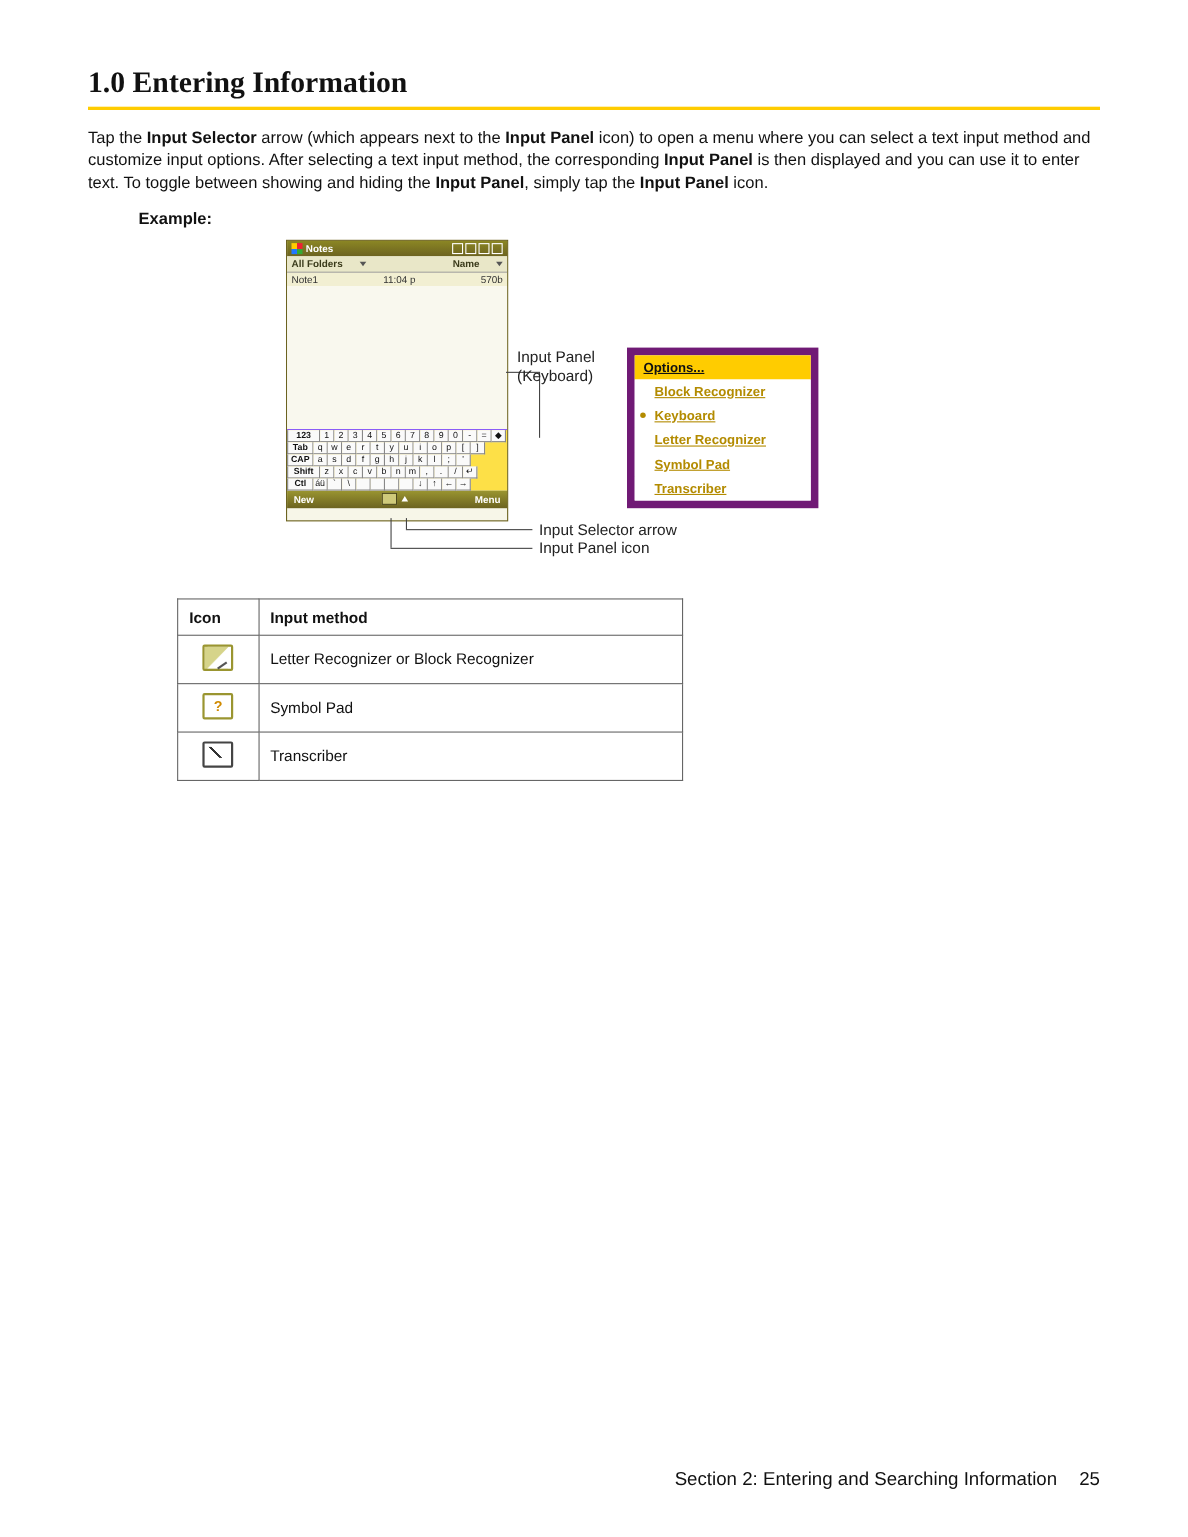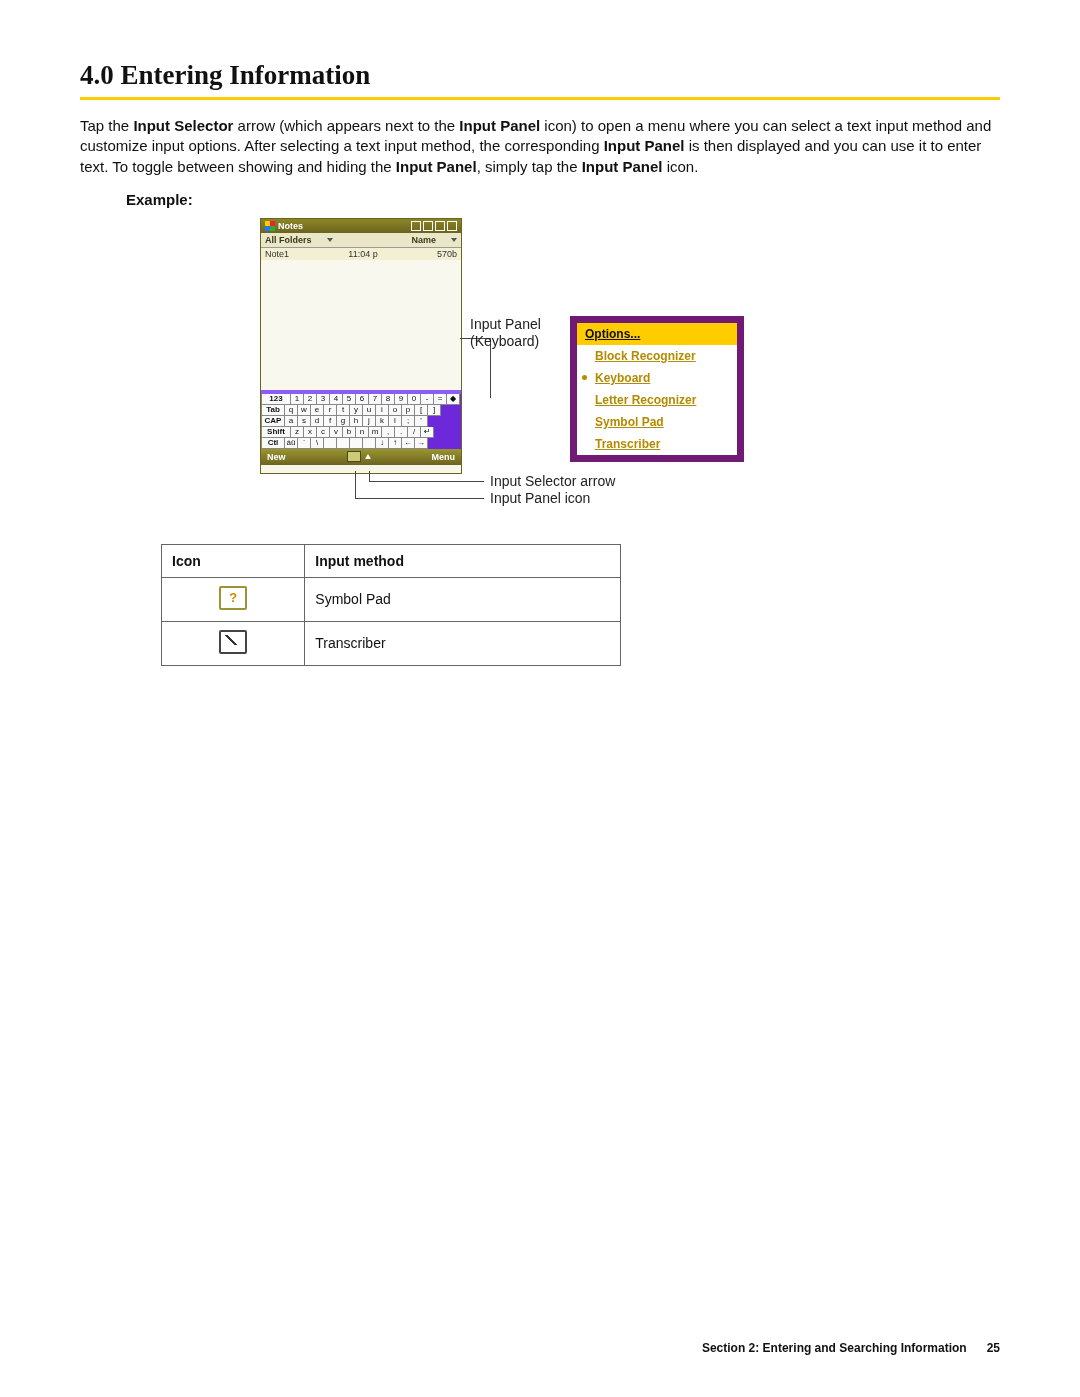--- a/index.html
+++ b/index.html
@@ -14,21 +14,21 @@
   .dev-top{height:14px;background:linear-gradient(#8b8624,#6c6320);color:#fff;display:flex;align-items:center;justify-content:space-between;padding:0 4px;box-sizing:border-box;}
   .dev-top .start{display:flex;align-items:center;gap:3px;font-weight:700;}
   .flag{width:10px;height:10px;background:conic-gradient(#e23 0 25%,#3a3 0 50%,#27f 0 75%,#fc0 0 100%);}
   .dev-top .rhs{display:flex;gap:2px;align-items:center;}
   .topicon{width:10px;height:10px;border:1px solid #fff;box-sizing:border-box;}
   .dev-sub{height:14px;background:#e9e7c8;border-bottom:1px solid #999;display:flex;align-items:center;justify-content:space-between;padding:0 4px;color:#3a3a1a;font-weight:700;}
   .dev-sub .dd{display:flex;align-items:center;gap:15px;}
   .mini-tri{width:0;height:0;border-left:3px solid transparent;border-right:3px solid transparent;border-top:4px solid #555;}
   .dev-row{height:12px;background:#f2efd2;display:flex;align-items:center;justify-content:space-between;padding:0 4px;color:#333;}
   .notes-area{flex:1;background:#f9f8ee;}
-  .kbd{border-top:4px solid #8b5cf6;background:#6d28d9;}
+  .kbd{border-top:1px solid #8b5cf6;background:#fde047;}
   .kbd-row{display:flex;height:11px;}
   .kbd-row span{flex:0 0 auto;min-width:12px;text-align:center;border:1px solid #888;border-left:none;border-top:none;font-size:8px;line-height:10px;background:#fafafa;}
   .kbd-row span:first-child{border-left:1px solid #888;}
   .kbd-row span.wide{min-width:22px;font-weight:700;}
   .kbd-row span.xwide{min-width:28px;font-weight:700;}
   .dev-bottom{height:16px;background:linear-gradient(#9a9530,#6c6320);display:flex;align-items:center;justify-content:space-between;color:#fff;padding:0 6px;font-weight:700;}
   .dev-bottom .mid{display:flex;gap:4px;align-items:center;}
   .mid-icon{width:14px;height:11px;background:#cfca7a;border:1px solid #4b471b;box-sizing:border-box;}
   .mid-arrow{width:0;height:0;border-left:3px solid transparent;border-right:3px solid transparent;border-bottom:5px solid #fff;}
   
@@ -46,27 +46,27 @@
   table.methods th{font-weight:700;}
   .ico{width:24px;height:20px;display:inline-block;border:2px solid #9a9530;border-radius:2px;position:relative;background:#fff;}
   .ico.kb::after{content:"";position:absolute;inset:3px;background:repeating-linear-gradient(90deg,#9a9530 0 2px,transparent 2px 4px),linear-gradient(#9a9530,#9a9530);background-size:100% 4px,100% 4px;background-position:0 2px,0 12px;background-repeat:no-repeat;}
   .ico.pen{background:linear-gradient(135deg,#d6d48a 50%,#fff 50%);} 
   .ico.pen::after{content:"";position:absolute;right:3px;bottom:2px;width:10px;height:2px;background:#555;transform:rotate(-35deg);}
   .ico.sym{background:#fff;}
   .ico.sym::after{content:"?";position:absolute;inset:0;display:flex;align-items:center;justify-content:center;color:#d08a00;font-weight:700;font-size:13px;}
   .ico.tr{border-color:#444;background:#fff;}
   .ico.tr::after{content:"";position:absolute;left:3px;top:3px;width:14px;height:10px;background:linear-gradient(45deg,transparent 45%,#333 45% 55%,transparent 55%);}
   
-  .footer{position:absolute;left:80px;right:80px;bottom:42px;display:flex;justify-content:flex-end;gap:20px;font-weight:700;font-size:12px;}
+  .footer{position:absolute;left:80px;right:80px;bottom:42px;display:flex;justify-content:flex-end;gap:20px;font-weight:400;font-size:17px;}
 </style>
 </head>
 <body>
 
 <div class="page">
-  <h2 class="section-title">4.0  Entering Information</h2>
+  <h2 class="section-title">1.0  Entering Information</h2>
   <div class="title-rule"></div>
 
   <p class="body">
     <span>Tap the </span><b>Input Selector</b><span> arrow (which appears next to the </span><b>Input Panel</b><span> icon) to open a menu where you can select a text input method and customize input options. After selecting a text input method, the corresponding </span><b>Input Panel</b><span> is then displayed and you can use it to enter text. To toggle between showing and hiding the </span><b>Input Panel</b><span>, simply tap the </span><b>Input Panel</b><span> icon.</span>
   </p>
 
   <div class="example-label">Example:</div>
 
   <div class="figure-area">
 
@@ -213,20 +213,24 @@
 
   <table class="methods">
     <tbody>
         <tr>
       <th>Icon</th>
       <th>Input method</th>
     </tr>
     </tbody>
       <tbody id="method-rows">
         <tr>
+          <td style="text-align: center;"><span class="ico pen"></span></td>
+          <td>Letter Recognizer or Block Recognizer</td>
+        </tr>
+        <tr>
           <td style="text-align: center;"><span class="ico sym"></span></td>
           <td>Symbol Pad</td>
         </tr>
         <tr>
           <td style="text-align: center;"><span class="ico tr"></span></td>
           <td>Transcriber</td>
         </tr>
       </tbody>
   </table>
 

